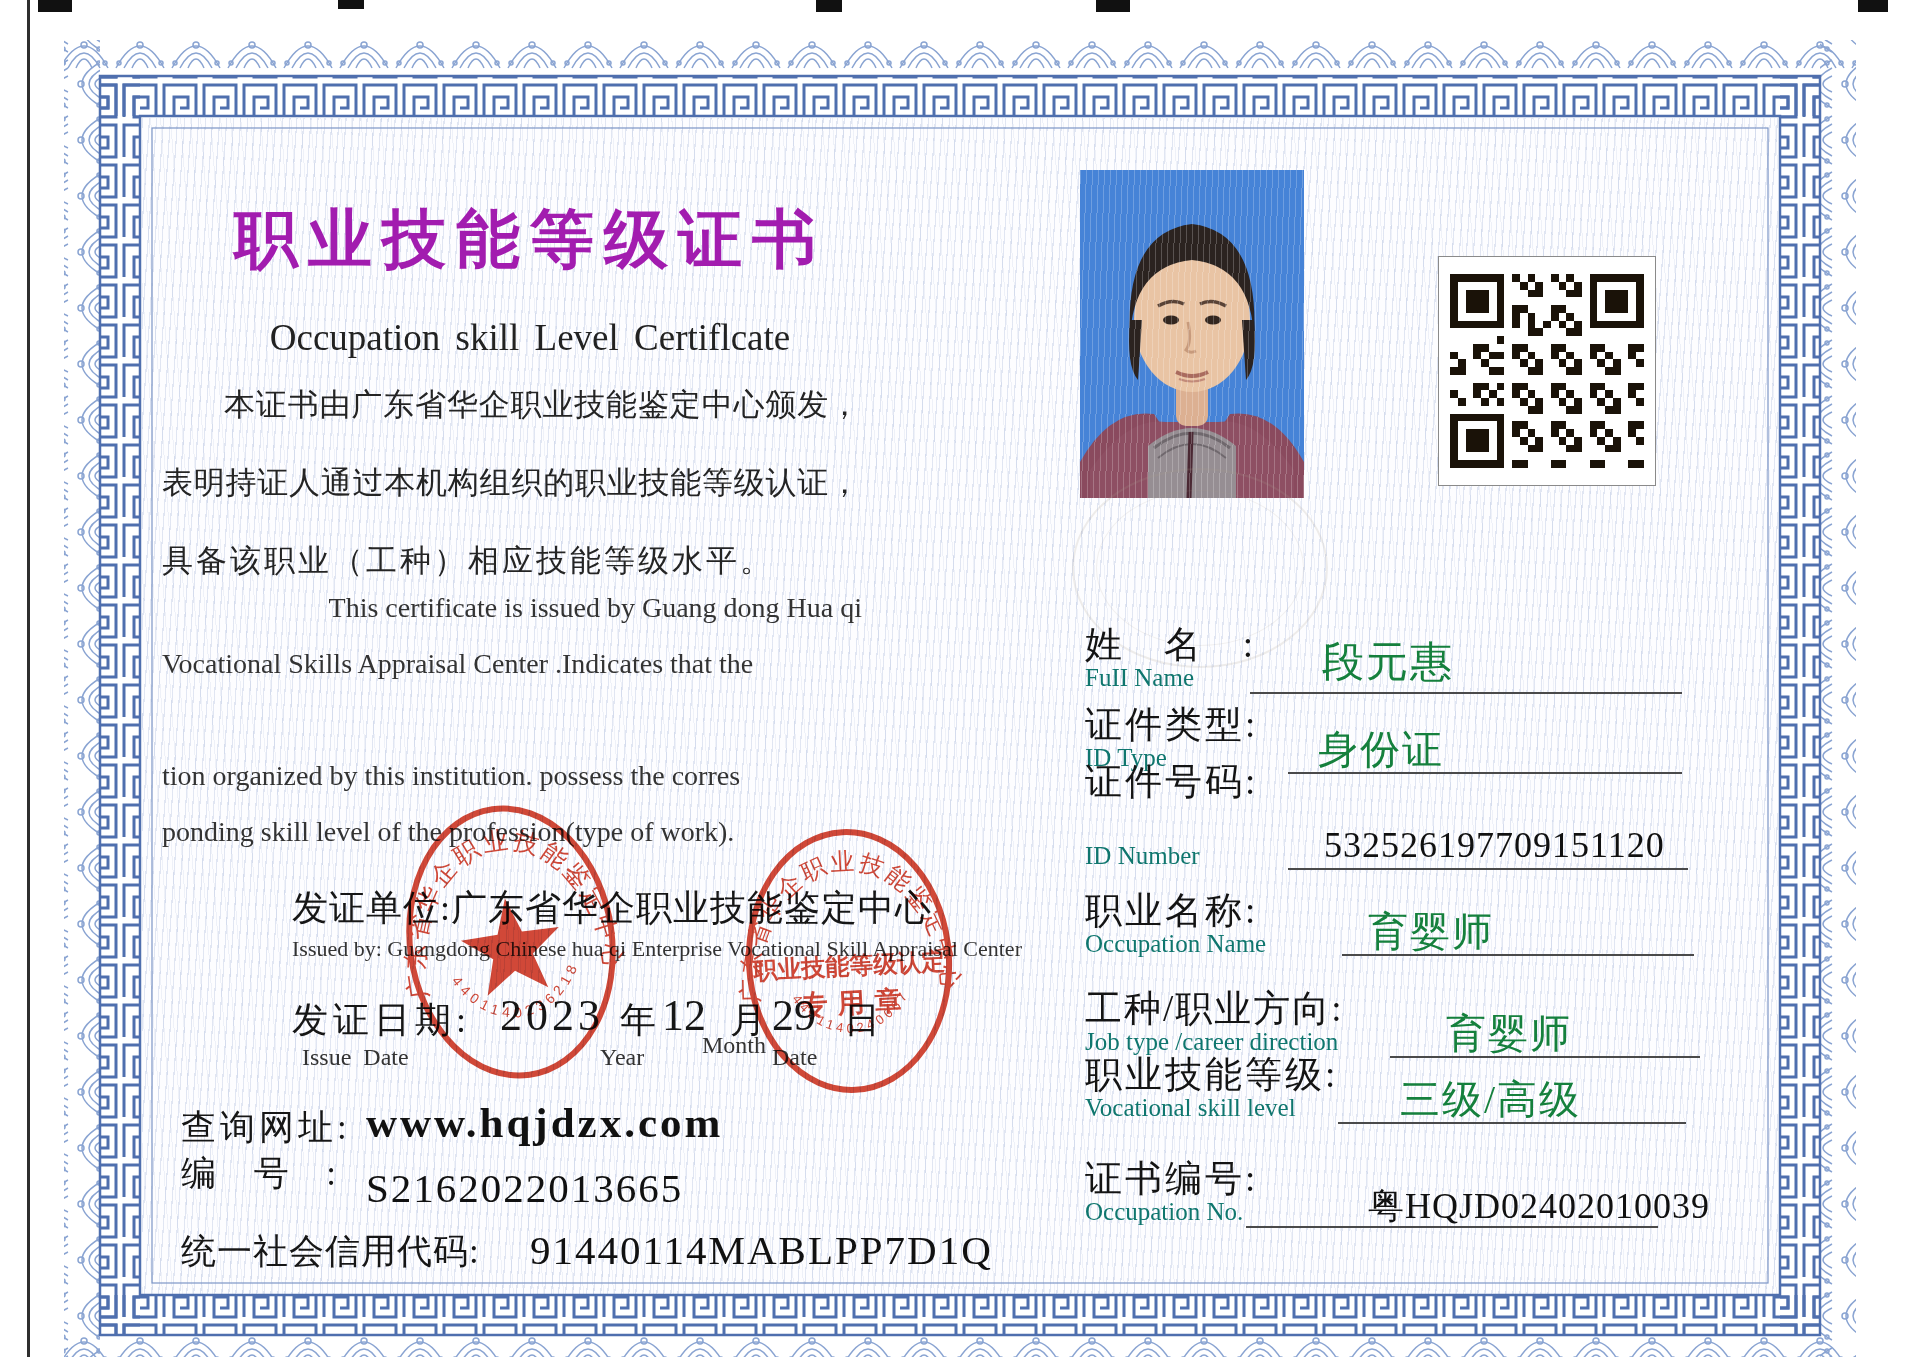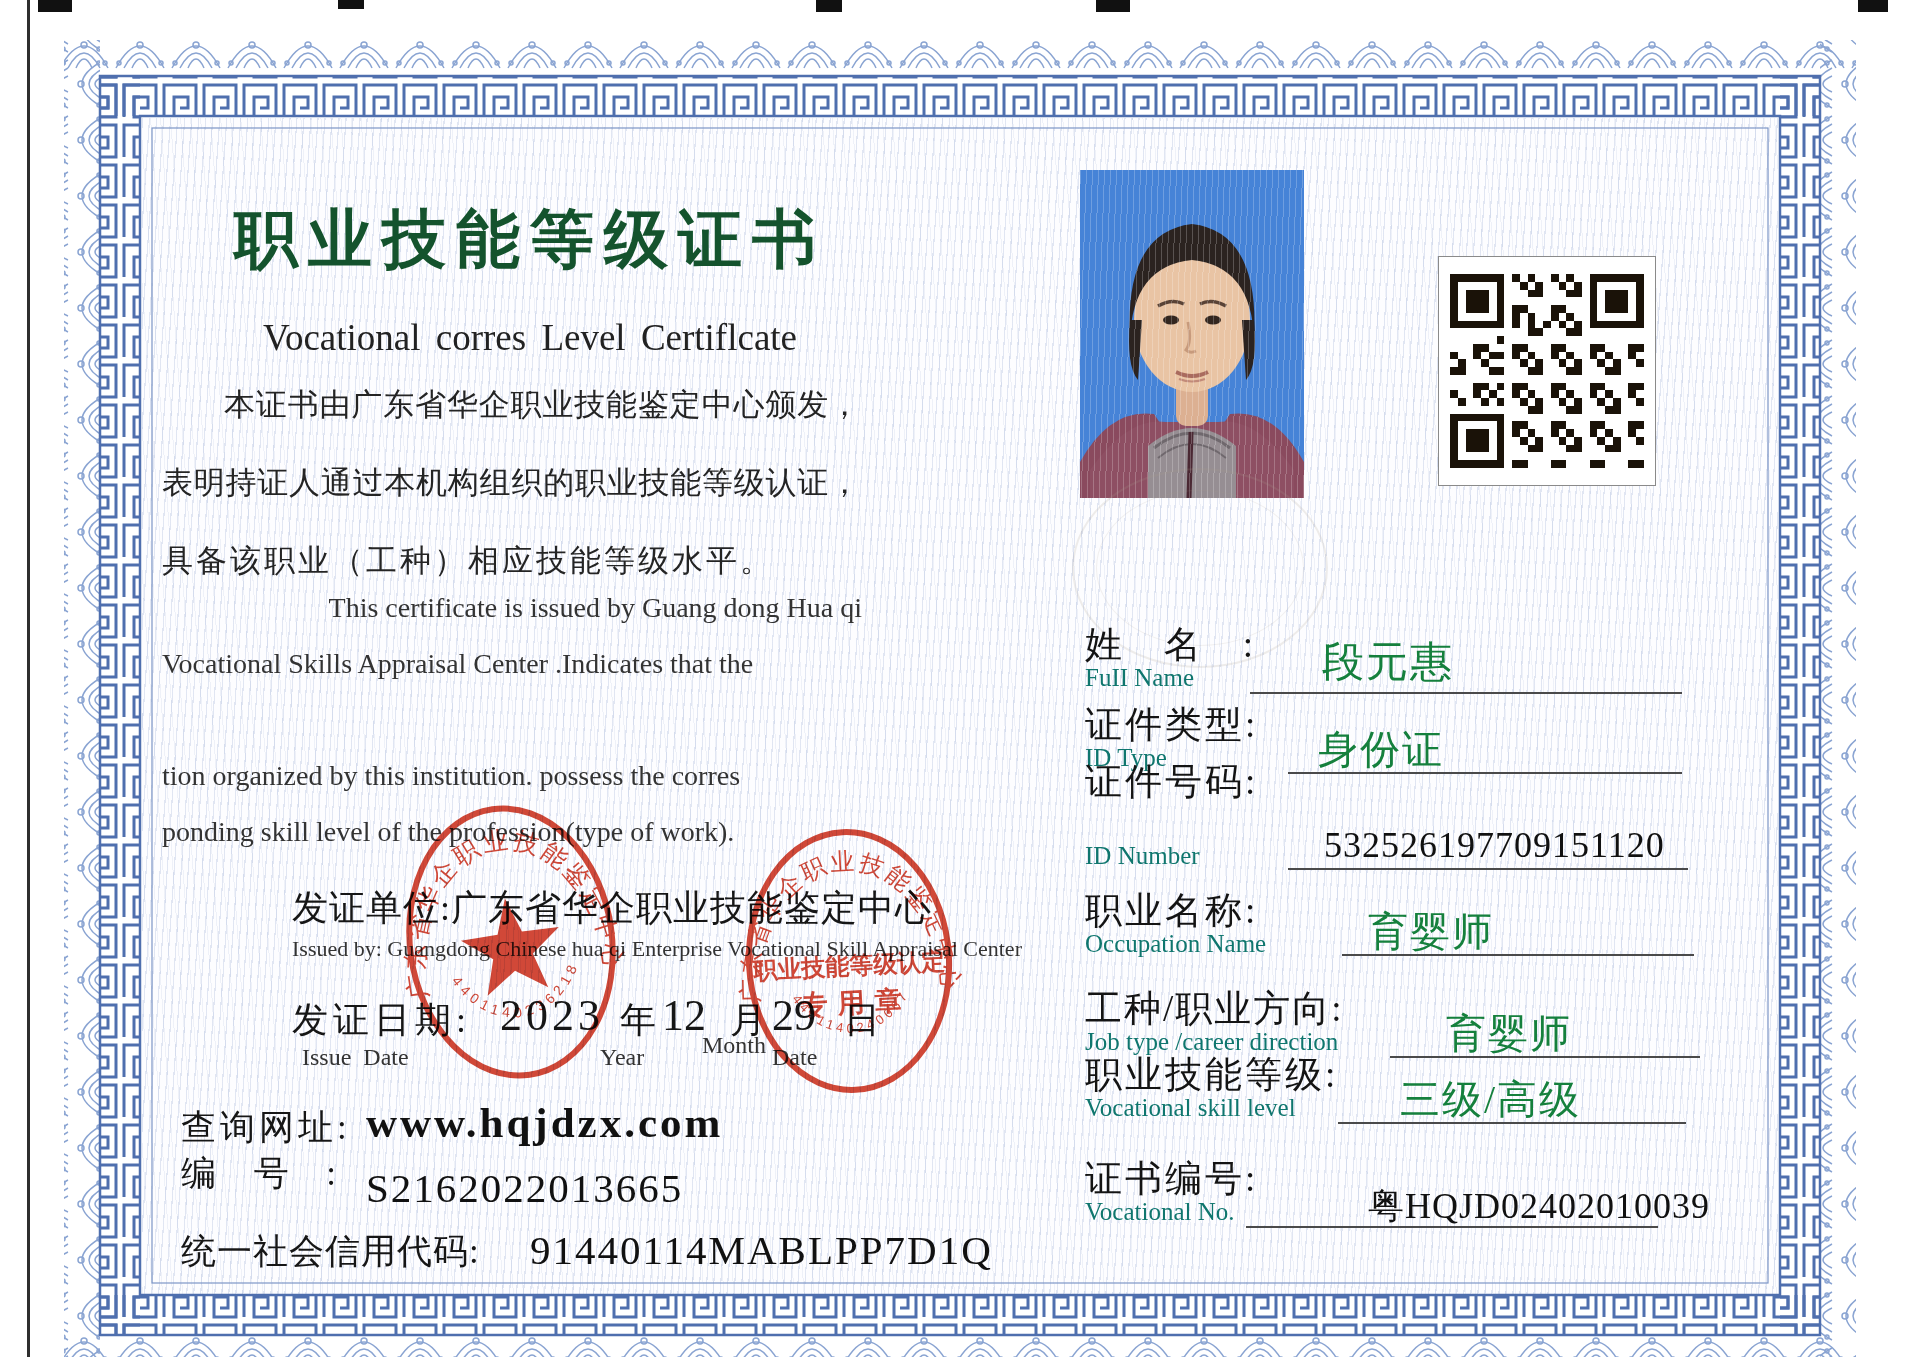--- a/index.html
+++ b/index.html
@@ -12,21 +12,21 @@
   
   .frame{position:absolute;left:0;top:0;width:1920px;height:1357px;}
   
   .ground{position:absolute;left:142px;top:118px;width:1636px;height:1176px;
     background-image:
       repeating-linear-gradient(94deg, rgba(110,136,192,.20) 0px, rgba(110,136,192,.20) 1.2px, rgba(255,255,255,0) 1.2px, rgba(255,255,255,0) 7px),
       repeating-linear-gradient(86deg, rgba(110,136,192,.10) 0px, rgba(110,136,192,.10) 1px, rgba(255,255,255,0) 1px, rgba(255,255,255,0) 10px);
     background-color:#fdfdff;}
   
   .title-cn{left:170px;top:196px;width:720px;text-align:center;font-size:64px;font-weight:700;
-            letter-spacing:10px;color:#14532d;}
+            letter-spacing:10px;color:#a21caf;}
   .title-en{left:170px;top:316px;width:720px;text-align:center;font-size:37px;color:#222;word-spacing:6px;}
   .title-dot{left:170px;top:378px;width:720px;text-align:center;font-size:26px;color:#222;}
   
   .cnline{left:162px;width:698px;font-size:31px;color:#242424;text-align:justify;text-align-last:justify;}
   .cnline.first{left:224px;width:636px;}
   .cnline.last{text-align-last:left;letter-spacing:3px;}
   
   .enline{left:162px;width:700px;font-size:28px;color:#333;}
   .enline.first{left:242px;width:620px;text-align:right;}
   
@@ -117,21 +117,21 @@
     <rect x="100" y="1295" width="1720" height="40" fill="url(#meander)"></rect>
     <rect x="100" y="76" width="40" height="1259" fill="url(#meander)"></rect>
     <rect x="1780" y="76" width="40" height="1259" fill="url(#meander)"></rect>
 
     <rect x="100" y="76" width="1720" height="1259" fill="none" stroke="#4f6fae" stroke-width="2.5"></rect>
     <rect x="140" y="116" width="1640" height="1179" fill="none" stroke="#4f6fae" stroke-width="2.5"></rect>
     <rect x="152" y="128" width="1616" height="1155" fill="none" stroke="#7d96c6" stroke-width="1.2"></rect>
   </svg>
 
   <div class="abs title-cn">职业技能等级证书</div>
-  <div class="abs title-en">Vocational corres Level  Certiflcate</div>
+  <div class="abs title-en">Occupation skill Level  Certiflcate</div>
   <div class="abs title-dot">·</div>
 
   <div class="abs cnline first" style="top:384px;">本证书由广东省华企职业技能鉴定中心颁发，</div>
   <div class="abs cnline" style="top:462px;">表明持证人通过本机构组织的职业技能等级认证，</div>
   <div class="abs cnline last" style="top:540px;">具备该职业（工种）相应技能等级水平。</div>
 
   <div class="abs enline first" style="top:592px;">This certificate is issued by Guang dong Hua qi</div>
   <div class="abs enline" style="top:648px;">Vocational Skills Appraisal Center .Indicates that the</div>
   <div class="abs enline" style="top:760px;">tion organized by this institution. possess the corres</div>
   <div class="abs enline" style="top:816px;">ponding  skill level of the profession(type of  work).</div>
@@ -412,17 +412,17 @@
   <div class="abs f-en" style="top:1028px;">Job type /career direction</div>
   <div class="abs f-line" style="left:1390px;top:1056px;width:310px;"></div>
   <div class="abs f-val-cn" style="left:1446px;top:1006px;">育婴师</div>
 
   <div class="abs f-cn" style="top:1050px;">职业技能等级:</div>
   <div class="abs f-en" style="top:1094px;">Vocational skill level</div>
   <div class="abs f-line" style="left:1338px;top:1122px;width:348px;"></div>
   <div class="abs f-val-cn" style="left:1400px;top:1072px;">三级/高级</div>
 
   <div class="abs f-cn" style="top:1154px;">证书编号:</div>
-  <div class="abs f-en" style="top:1198px;">Vocational No.</div>
+  <div class="abs f-en" style="top:1198px;">Occupation No.</div>
   <div class="abs f-line" style="left:1246px;top:1226px;width:412px;"></div>
   <div class="abs f-val-ser" style="left:1368px;top:1182px;">粤HQJD02402010039</div>
 
 </div>
 
 </body></html>

